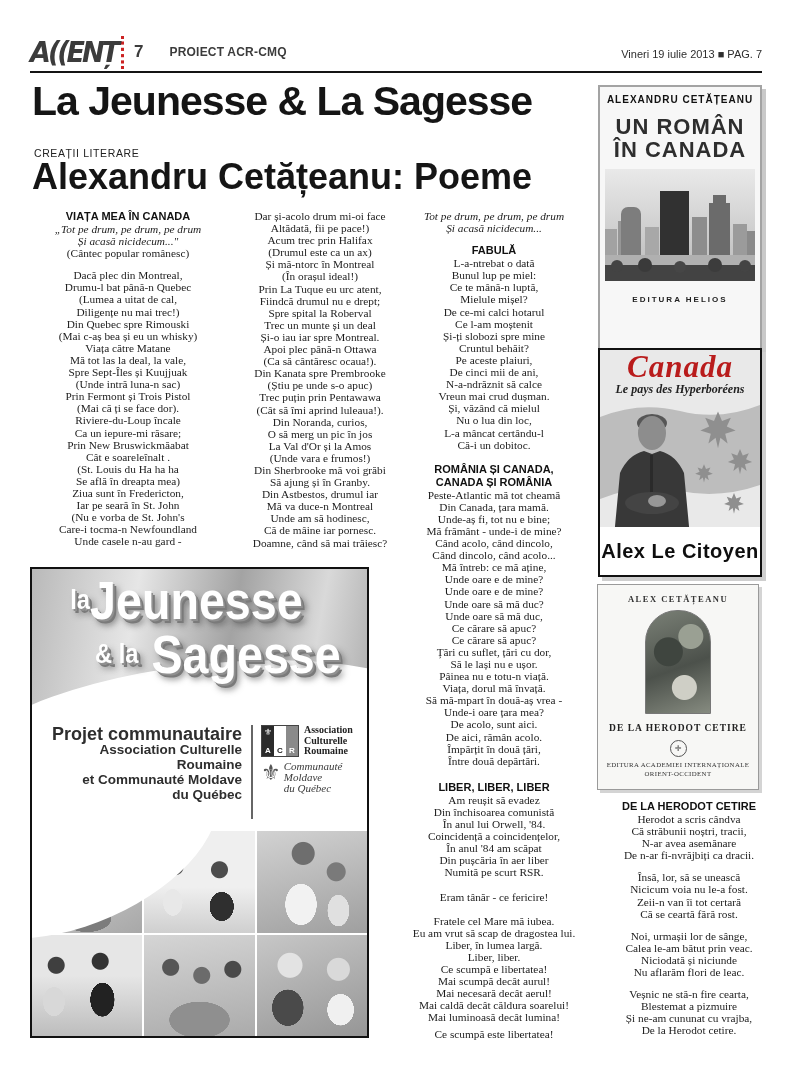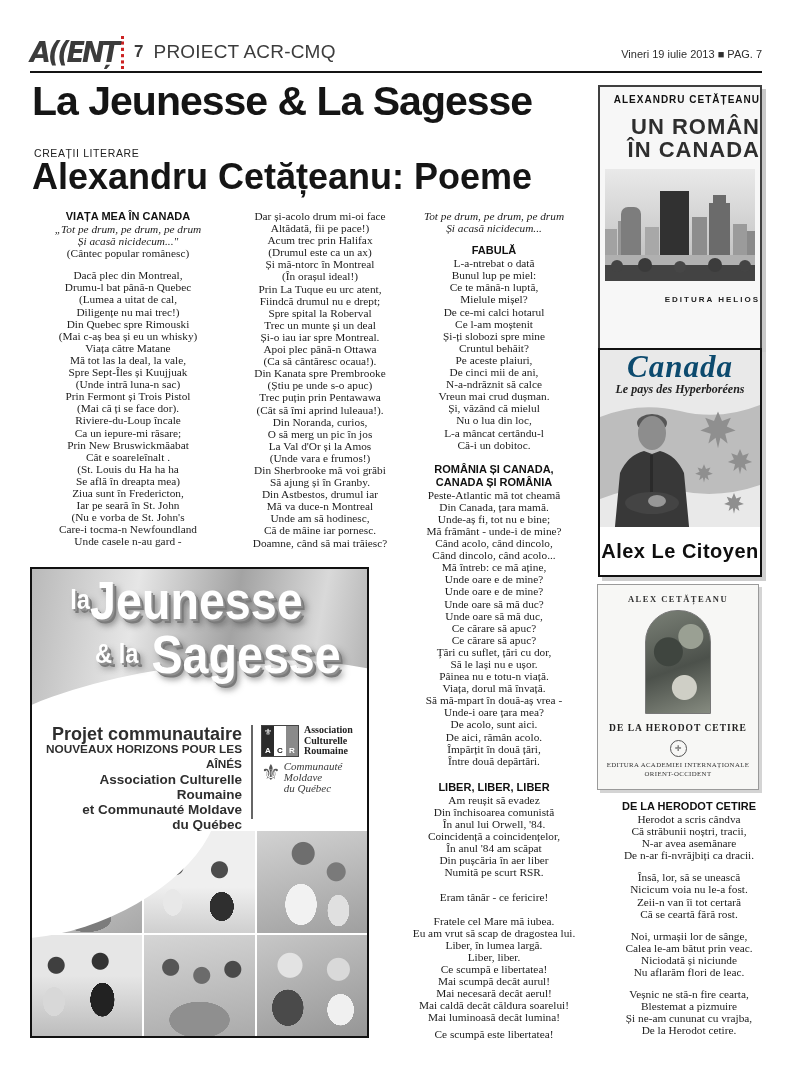--- a/index.html
+++ b/index.html
@@ -5,21 +5,21 @@
   html,body{margin:0;padding:0;background:#888;}
   .page{position:relative;width:792px;height:1080px;background:#ffffff;margin:0 auto;
         font-family:"Liberation Sans",sans-serif;color:#1a1a1a;overflow:hidden;}
 
   
   .masthead{position:absolute;left:30px;top:34px;height:36px;display:flex;align-items:center;}
   .logo{font-family:"DejaVu Sans",sans-serif;font-weight:bold;font-style:italic;
         font-size:27px;letter-spacing:-3px;color:#3c3c3c;border-right:3px dotted #cc2222;
         padding-right:4px;transform:scaleY(1.05);}
   .pagenum{font-size:17px;font-weight:bold;color:#3c3c3c;margin-left:10px;}
-  .project{font-size:19px;font-weight:normal;color:#3c3c3c;margin-left:10px;letter-spacing:.2px;}
+  .project{font-size:12px;font-weight:bold;color:#3c3c3c;margin-left:26px;letter-spacing:.2px;}
   .dateline{position:absolute;right:30px;top:48px;font-size:11px;color:#2e2e2e;}
   .header-rule{position:absolute;left:30px;right:30px;top:71px;height:2px;background:#141414;}
 
   
   .main-title{position:absolute;left:32px;top:78px;font-size:41px;font-weight:bold;
               letter-spacing:-1px;color:#151515;}
   .kicker{position:absolute;left:34px;top:147px;font-size:10.5px;color:#222;letter-spacing:.6px;}
   .sub-title{position:absolute;left:32px;top:156px;font-size:36px;font-weight:bold;color:#151515;}
 
   
@@ -102,30 +102,30 @@
   .ph6{background:radial-gradient(circle at 30% 30%,#e3e3e3 12px,transparent 13px),
                  radial-gradient(ellipse 26px 30px at 28% 72%,#4a4a4a 60%,transparent 61%),
                  radial-gradient(circle at 74% 34%,#d9d9d9 11px,transparent 12px),
                  radial-gradient(ellipse 22px 26px at 76% 74%,#f0f0f0 60%,transparent 61%),
                  linear-gradient(160deg,#c7c7c7,#969696);}
   .photo-swoosh{position:absolute;left:-96px;top:-58px;width:290px;height:150px;background:#fff;
                 border-radius:50%;transform:rotate(-24deg);z-index:2;}
 
   
   .book{position:absolute;box-sizing:border-box;}
-  .book1{left:598px;top:85px;width:164px;height:275px;border:2px solid #404040;background:#f7f7f7;
-         box-shadow:4px 4px 0 #c9c9c9;text-align:right;}
+  .book1{left:598px;top:85px;width:164px;height:275px;border:2px solid #a3a3a3;background:#f7f7f7;
+         box-shadow:4px 4px 0 #c9c9c9;text-align:center;}
   .b1-author{font-size:10px;font-weight:bold;letter-spacing:1px;margin-top:7px;color:#111;}
   .b1-title{font-size:22px;font-weight:bold;letter-spacing:1px;line-height:23px;margin-top:10px;color:#2e2e2e;}
   .b1-sky{display:block;margin:8px auto 0;}
   .b1-pub{font-size:8px;font-weight:bold;letter-spacing:2px;margin-top:14px;color:#222;}
   .book2{left:598px;top:348px;width:164px;height:229px;border:2px solid #111;background:#e9e9e9;
          text-align:center;box-shadow:4px 4px 0 #cfcfcf;overflow:hidden;}
   .b2-title{font-family:"Liberation Serif",serif;font-style:italic;font-weight:bold;font-size:31px;
-            line-height:30px;color:#0c4a6e;margin-top:2px;letter-spacing:1px;}
+            line-height:30px;color:#b91c1c;margin-top:2px;letter-spacing:1px;}
   .b2-sub{font-family:"Liberation Serif",serif;font-style:italic;font-weight:bold;font-size:12px;
           color:#222;margin-top:0px;}
   .b2-art{display:block;margin:2px auto 0;}
   .b2-band{position:absolute;left:0;right:0;bottom:0;height:48px;background:#fff;
            display:flex;align-items:center;justify-content:center;}
   .b2-name{font-size:20px;font-weight:bold;color:#0e0e0e;letter-spacing:.5px;}
   .book3{left:597px;top:584px;width:162px;height:206px;border:1px solid #9a9a9a;background:#f7f7f5;
          box-shadow:3px 3px 0 #d4d4d4;text-align:center;font-family:"Liberation Serif",serif;}
   .b3-author{font-size:8.5px;letter-spacing:1.5px;font-weight:bold;color:#333;margin-top:9px;}
   .b3-arch{width:64px;height:102px;margin:6px auto 0;border-radius:32px 32px 0 0;
@@ -290,21 +290,20 @@
 
   <div class="promo">
     <div class="promo-top">
       <div class="promo-grad"></div>
       <div class="promo-title">
         <div class="pt-line pt-l1"><span class="pt-small">la</span><span>Jeunesse</span></div>
         <div class="pt-line pt-l2"><span class="pt-small">&amp; la</span> <span>Sagesse</span></div>
       </div>
       <div class="promo-org">
         <div class="org-l1">Projet communautaire</div>
-        <div class="org-l2">NOUVEAUX HORIZONS POUR LES AÎNÉS</div>
         <div class="org-l3">Association Culturelle Roumaine</div>
         <div class="org-l3">et Communauté Moldave</div>
         <div class="org-l3">du Québec</div>
       </div>
       <div class="org-div"></div>
       <div class="acr">
         <div class="acr-flag">
           <div class="acr-stripe acr-s1">
               <span class="acr-fleur">⚜</span>
               <span class="acr-letter">A</span>

